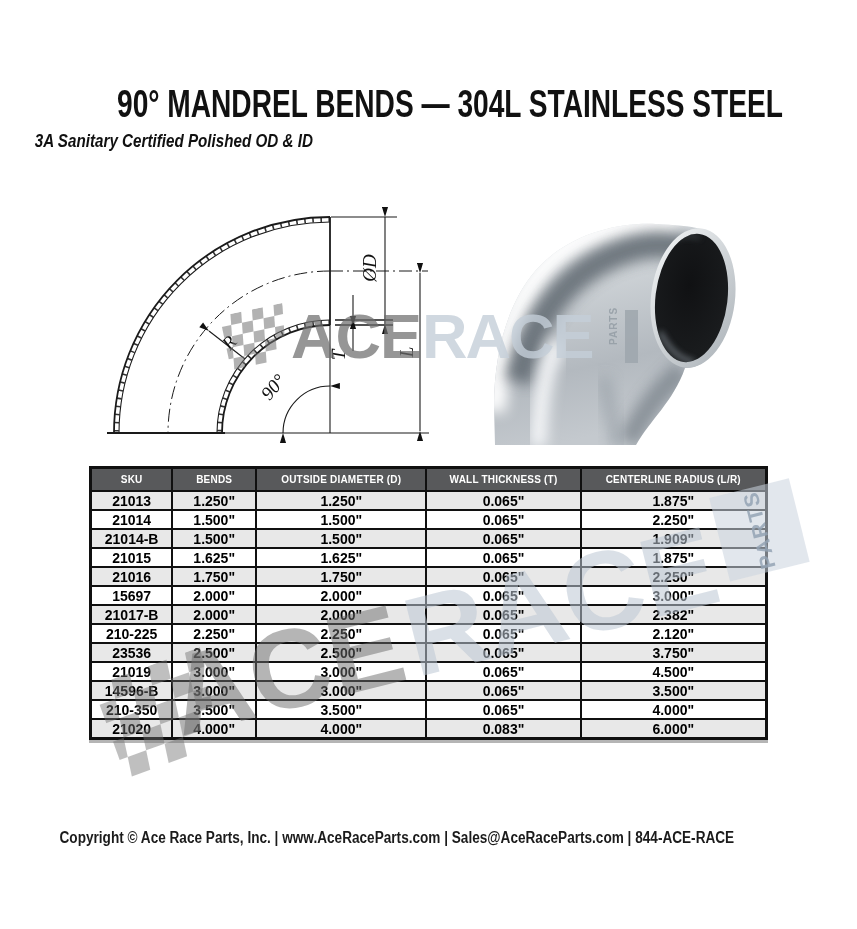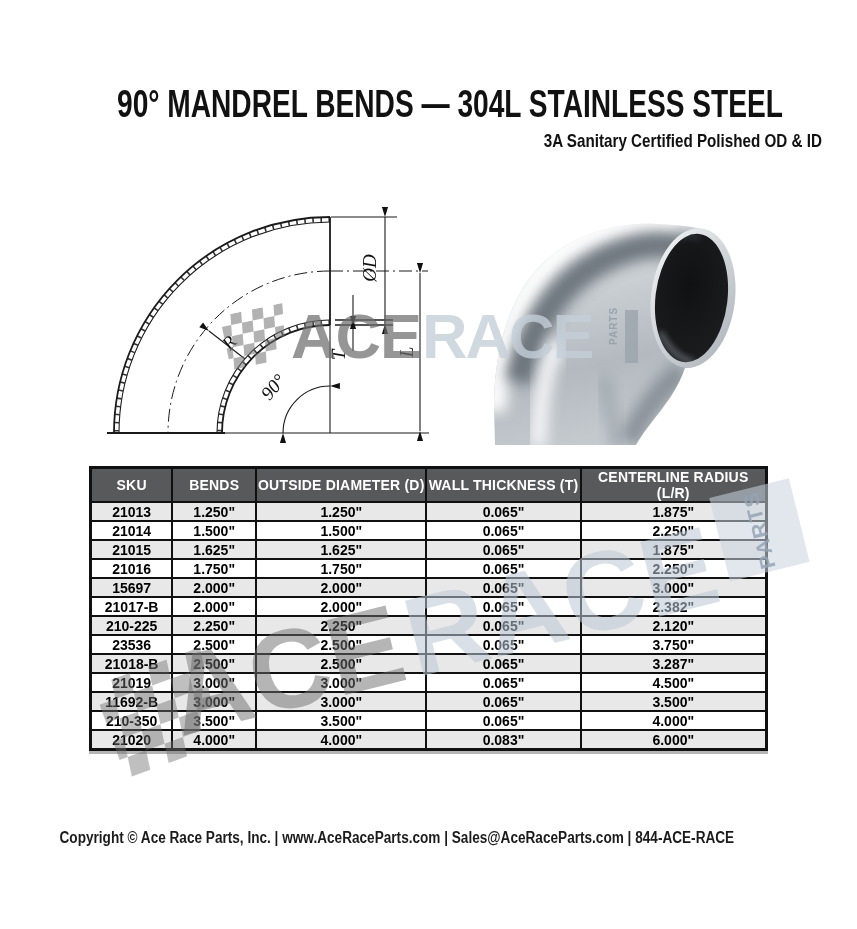--- a/index.html
+++ b/index.html
@@ -2,36 +2,36 @@
 <html style="--header-bg: #58595b; --row-alt: #e8e8e8; --wm-dark: rgba(108,108,108,0.55); --wm-light: rgba(188,199,211,0.55);"><head>
 <meta charset="utf-8">
 <style>
   html,body{margin:0;padding:0;background:#ffffff;}
   .page{position:relative;width:857px;height:929px;background:#ffffff;overflow:hidden;
         font-family:"Liberation Sans",sans-serif;color:#111;border-radius:7px;}
   
   .title{position:absolute;top:57px;left:0;width:857px;text-align:center;
          font-size:38px;line-height:44px;font-weight:bold;white-space:nowrap;}
   .title .squeeze{display:inline-block;transform:scaleX(.74);transform-origin:center;}
-  .subtitle{position:absolute;top:129px;left:0;width:857px;text-align:right;
-            font-size:19px;line-height:24px;font-weight:bold;white-space:nowrap;}
+  .subtitle{position:absolute;top:129px;left:0;width:857px;text-align:left;
+            font-size:19px;line-height:24px;font-weight:bold;white-space:nowrap;font-style:italic;}
   .subtitle .squeeze{display:inline-block;transform:scaleX(.8);transform-origin:center;}
   .footer{position:absolute;top:827px;left:0;width:735px;text-align:center;
           font-size:16px;line-height:22px;font-weight:bold;color:#1b1b1b;white-space:nowrap;}
   .footer .squeeze{display:inline-block;transform:scaleX(.85);transform-origin:center;}
   
   .diagram{position:absolute;left:95px;top:195px;width:345px;height:255px;z-index:1;}
   .photo{position:absolute;left:478px;top:192px;width:330px;height:255px;z-index:1;}
   .dim-label{font-family:"Liberation Serif",serif;font-style:italic;font-size:19px;fill:#111;}
   
   .spec-table{position:absolute;left:89px;top:466px;width:679px;z-index:1;
               border-collapse:collapse;table-layout:fixed;
               border:3px solid #101010;box-shadow:0 3px 0 rgba(120,120,120,.55);}
   .spec-table th{height:21px;background:var(--header-bg,#58595b);color:#fff;
-                 font-size:14px;font-weight:bold;letter-spacing:.2px;
+                 font-size:10px;font-weight:bold;letter-spacing:.2px;
                  border:2px solid #101010;padding:0;}
   .spec-table td{height:17px;font-size:14px;font-weight:bold;text-align:center;
                  border:2px solid #101010;padding:0;color:#000;background:#fff;}
   .spec-table tbody tr:nth-child(odd) td{background:var(--row-alt,#e8e8e8);}
   
   .wm{position:absolute;pointer-events:none;white-space:nowrap;}
   .wm-1{left:225px;top:299px;width:420px;height:76px;z-index:2;}
   .wm-2{left:104px;top:642px;width:710px;height:148px;z-index:2;
         display:flex;align-items:center;transform:rotate(-14deg);transform-origin:0 50%;}
   .wm-ace{font-weight:bold;color:var(--wm-dark,rgba(108,108,108,.6));}
@@ -213,20 +213,27 @@
           <td>1.875"</td>
         </tr>
         <tr>
           <td>21014</td>
           <td>1.500"</td>
           <td>1.500"</td>
           <td>0.065"</td>
           <td>2.250"</td>
         </tr>
         <tr>
+          <td>21014-B</td>
+          <td>1.500"</td>
+          <td>1.500"</td>
+          <td>0.065"</td>
+          <td>1.909"</td>
+        </tr>
+        <tr>
           <td>21015</td>
           <td>1.625"</td>
           <td>1.625"</td>
           <td>0.065"</td>
           <td>1.875"</td>
         </tr>
         <tr>
           <td>21016</td>
           <td>1.750"</td>
           <td>1.750"</td>
@@ -255,35 +262,28 @@
           <td>2.120"</td>
         </tr>
         <tr>
           <td>23536</td>
           <td>2.500"</td>
           <td>2.500"</td>
           <td>0.065"</td>
           <td>3.750"</td>
         </tr>
         <tr>
-          <td>21018-B</td>
-          <td>2.500"</td>
-          <td>2.500"</td>
-          <td>0.065"</td>
-          <td>3.287"</td>
-        </tr>
-        <tr>
           <td>21019</td>
           <td>3.000"</td>
           <td>3.000"</td>
           <td>0.065"</td>
           <td>4.500"</td>
         </tr>
         <tr>
-          <td>11692-B</td>
+          <td>14596-B</td>
           <td>3.000"</td>
           <td>3.000"</td>
           <td>0.065"</td>
           <td>3.500"</td>
         </tr>
         <tr>
           <td>210-350</td>
           <td>3.500"</td>
           <td>3.500"</td>
           <td>0.065"</td>

